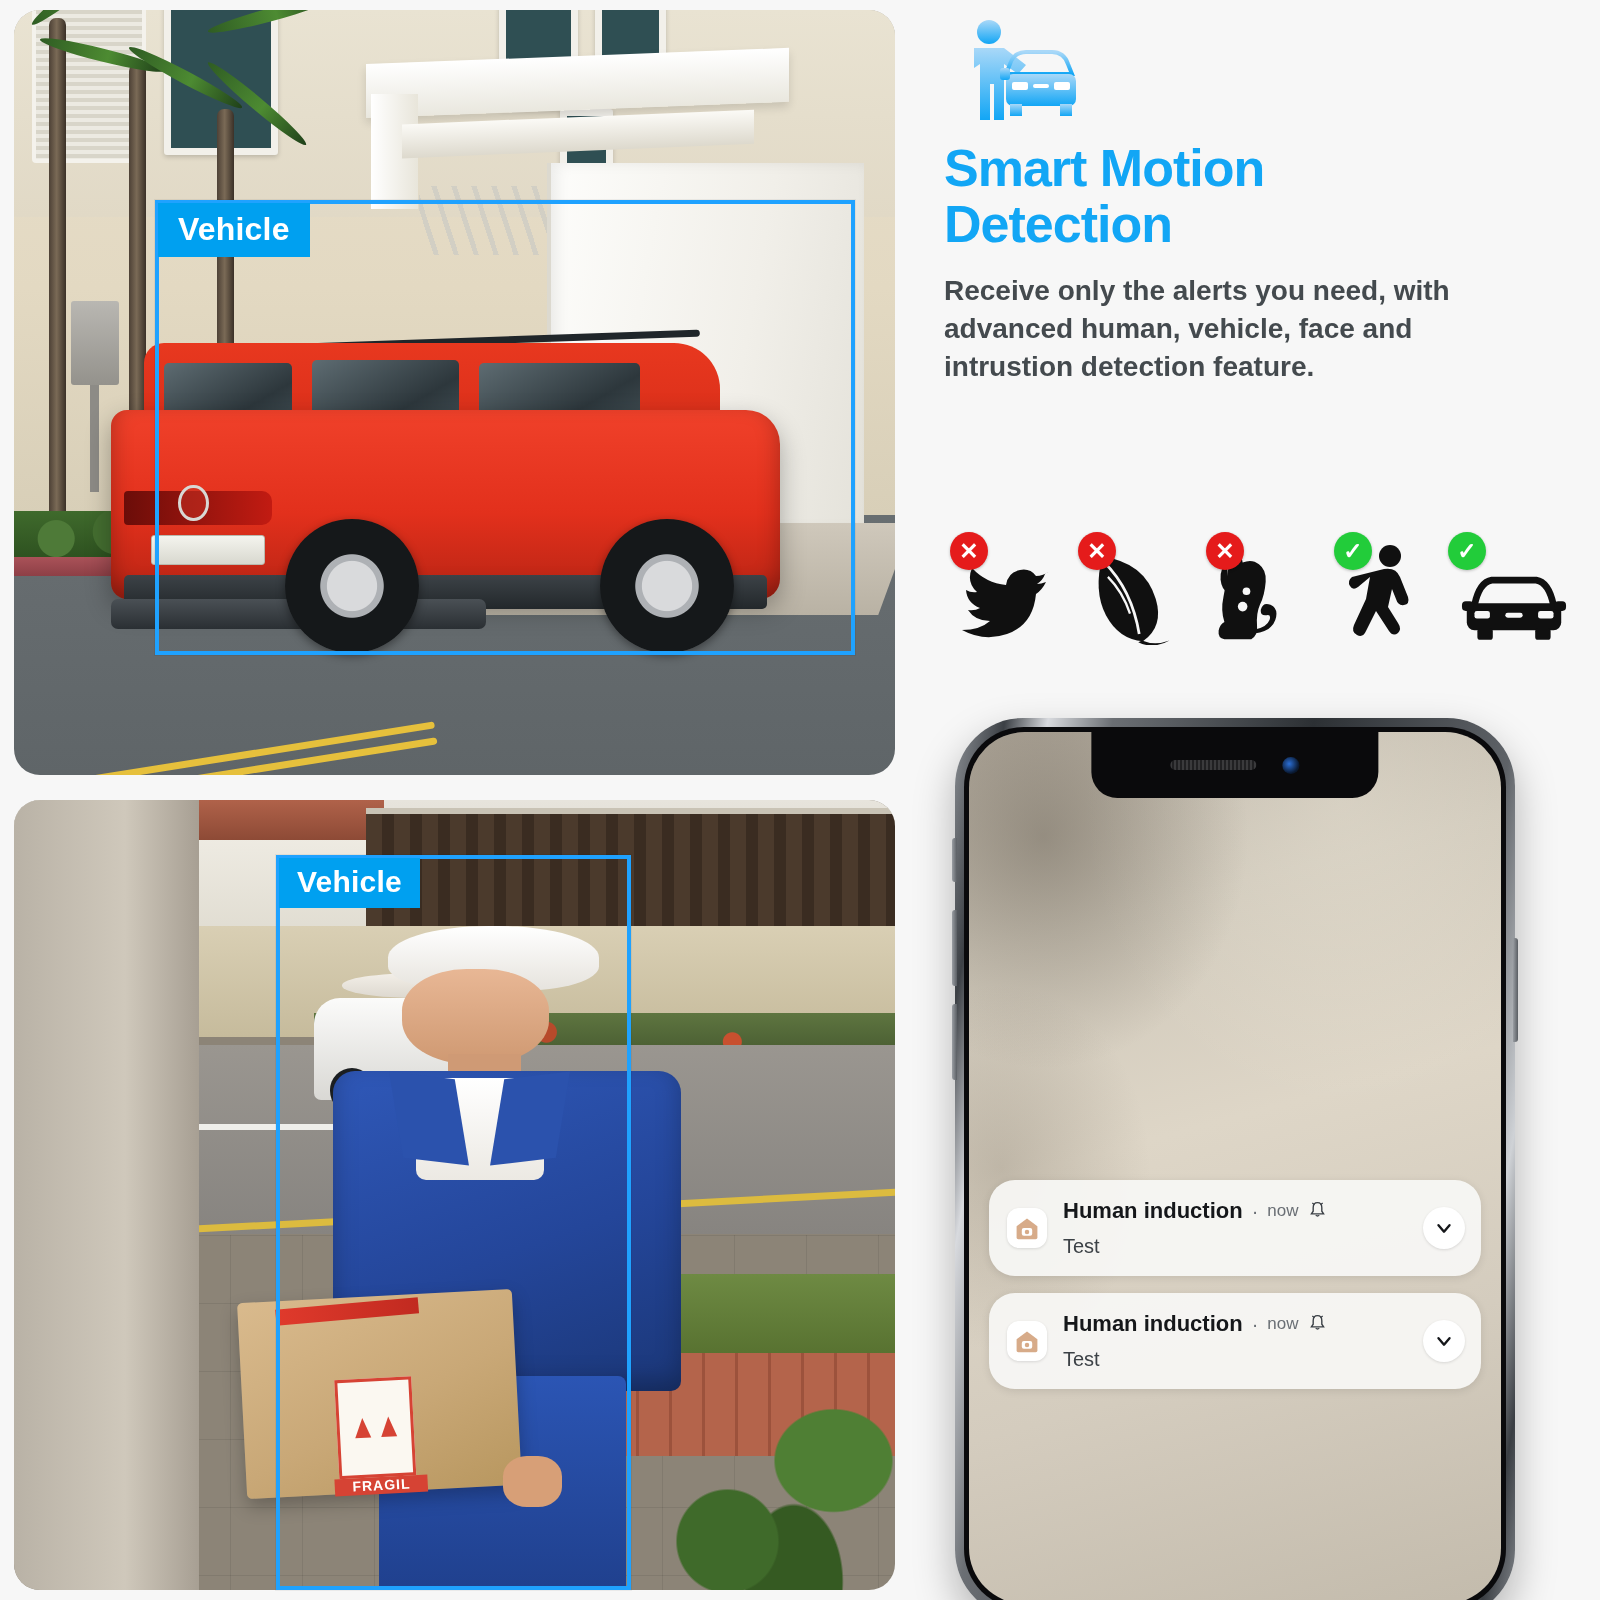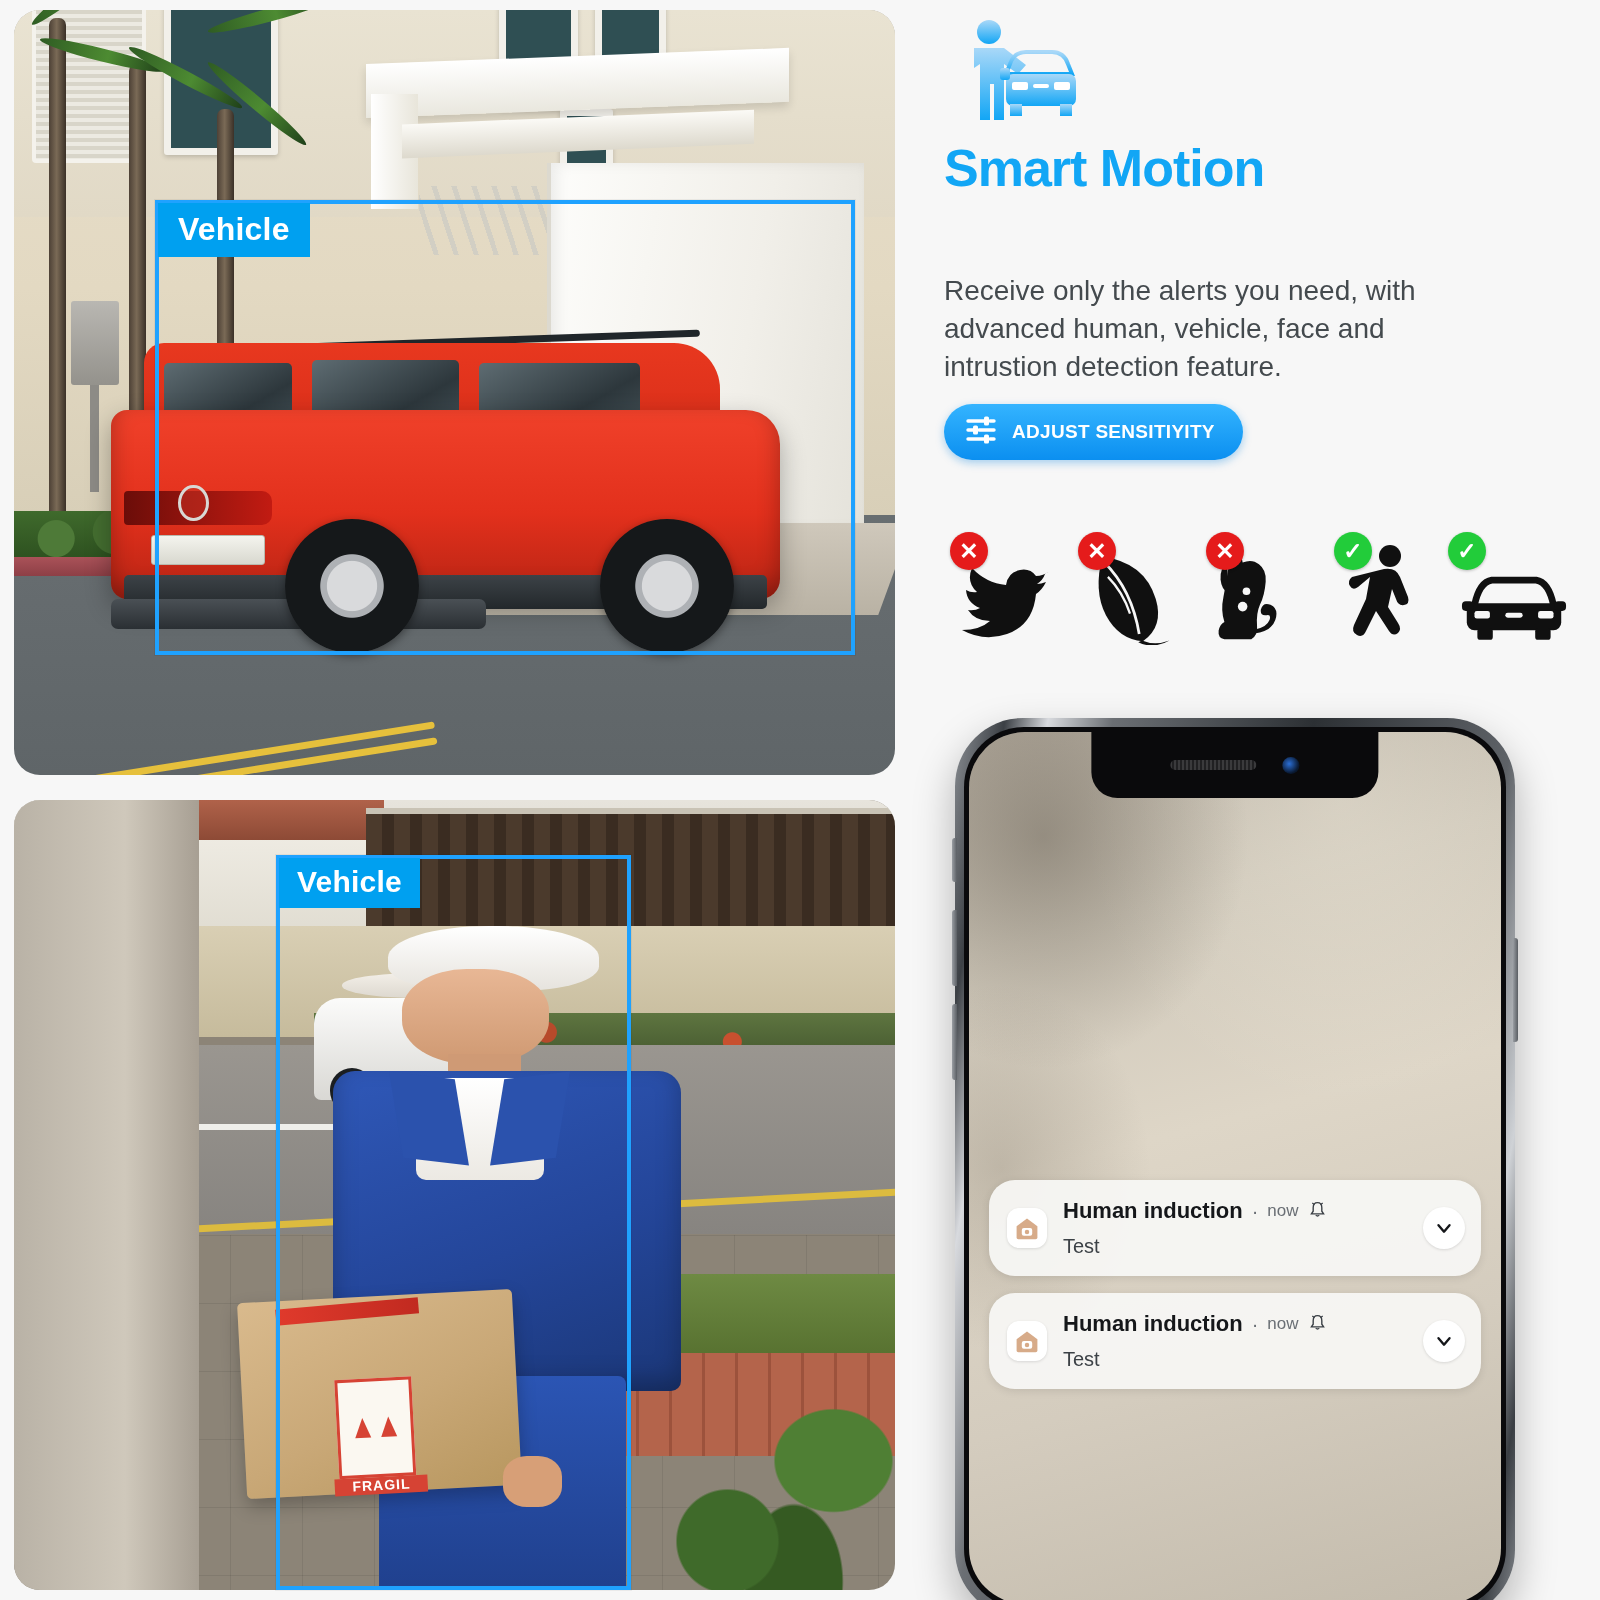--- a/index.html
+++ b/index.html
@@ -269,21 +269,21 @@
 
   #header-icon { position:absolute; left:18px; top:18px; width:128px; height:110px; }
 
   #headline {
     position:absolute; left:14px; top:140px; width:420px;
     color:#12a6f5; font-weight:bold; font-size:52px; line-height:1.08;
     letter-spacing:-1px;
   }
   #subtext {
     position:absolute; left:14px; top:272px; width:530px;
-    color:#444a4e; font-size:28px; line-height:1.36; font-weight:400;
+    color:#444a4e; font-size:28px; line-height:1.36; font-weight:700;
   }
 
   #button-row { position:absolute; left:14px; top:404px; display:flex; gap:30px; }
   .pill {
     display:flex; align-items:center; gap:14px;
     height:56px; padding:0 28px 0 20px;
     border-radius:30px;
     background:linear-gradient(180deg,#34b4ff 0%,#0b8ff0 100%);
     color:#fff; font-size:19px; font-weight:bold; letter-spacing:.3px;
     box-shadow:0 3px 9px rgba(10,130,220,.35);
@@ -506,46 +506,27 @@
       <rect x="106" y="64" width="16" height="8" rx="2" fill="#fff"></rect>
       <rect x="85" y="66" width="16" height="4" rx="2" fill="#fff"></rect>
       <rect x="62" y="86" width="12" height="12" fill="url(#gblue)"></rect>
       <rect x="112" y="86" width="12" height="12" fill="url(#gblue)"></rect>
       <rect x="52" y="50" width="10" height="12" rx="3" fill="url(#gblue)"></rect>
     </svg>
   </div>
 
   <div id="headline">
     <div>Smart Motion</div>
+    <div>Detection</div>
   </div>
 
   <div id="subtext">Receive only the alerts you need, with advanced human, vehicle, face and intrustion detection feature.</div>
 
   <div id="button-row">
 
-    <div class="pill">
-      <span>
-        <svg viewBox="0 0 34 34" width="34" height="34">
-          <g stroke="#fff" stroke-width="3.4" stroke-linecap="round">
-            <line x1="4" y1="8" x2="20" y2="8"></line>
-            <line x1="26" y1="8" x2="30" y2="8"></line>
-            <line x1="4" y1="17" x2="9" y2="17"></line>
-            <line x1="15" y1="17" x2="30" y2="17"></line>
-            <line x1="4" y1="26" x2="20" y2="26"></line>
-            <line x1="26" y1="26" x2="30" y2="26"></line>
-          </g>
-          <g fill="#fff">
-            <rect x="20" y="3.6" width="5" height="9" rx="1.6"></rect>
-            <rect x="9" y="12.6" width="5" height="9" rx="1.6"></rect>
-            <rect x="20" y="21.6" width="5" height="9" rx="1.6"></rect>
-          </g>
-        </svg>
-      </span>
-      <span>ADJUST SENSITIYITY</span>
-    </div>
   </div>
 
   <div id="icon-row">
 
     <div class="icon-item">
       <div class="icon-glyph">
         <svg viewBox="0 0 100 86" width="100" height="86">
           <path d="M98 12 q-7 5 -14 5 q-6 -8 -16 -6 q-12 2 -14 15 q-20 -2 -34 -17 q-6 14 5 24
                    q-6 1 -11 -2 q1 13 14 18 q-5 3 -12 2 q7 11 22 11 q-10 9 -28 9 q22 12 45 4
                    q26 -9 29 -40 q6 -4 10 -12 q-5 2 -9 2 q6 -4 8 -10 z" fill="#101010"></path>

